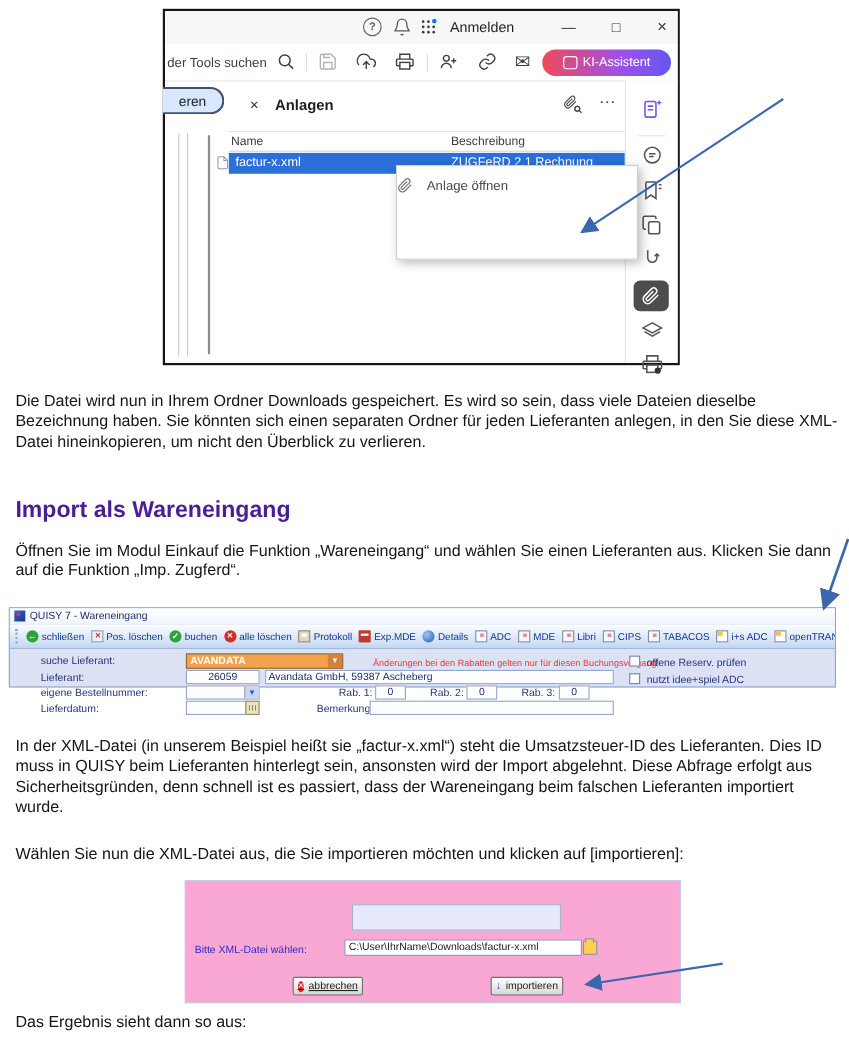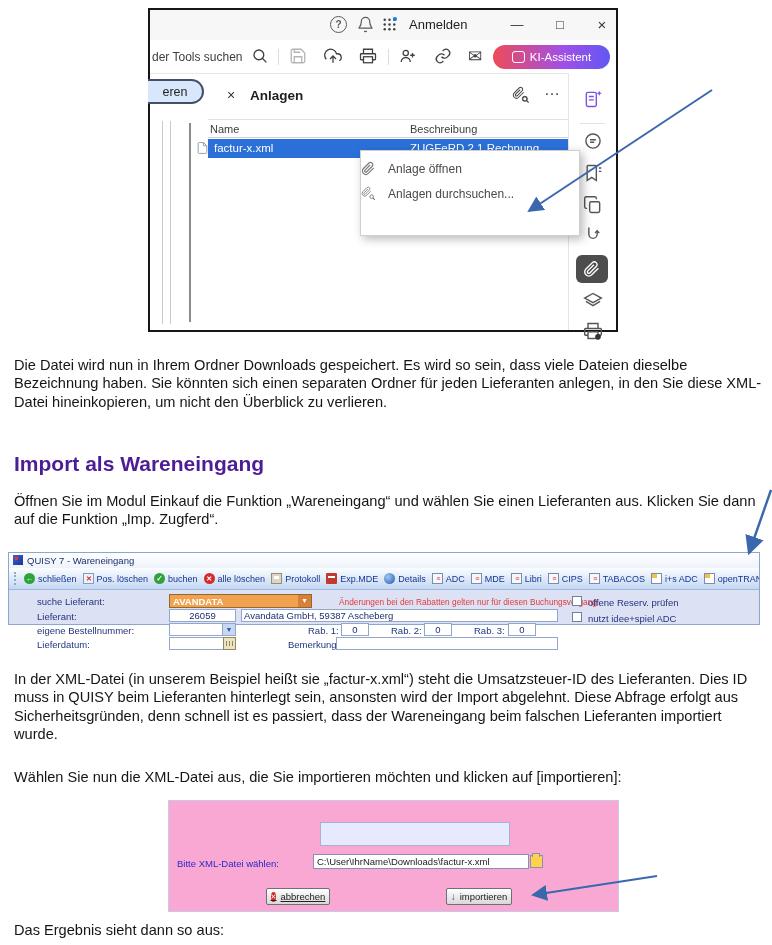--- a/index.html
+++ b/index.html
@@ -308,29 +308,20 @@
         <span class="row-g">2</span>
       </div>
 
       <div class="ctx-menu">
         <div class="ctx-item">
           <svg class="ic" width="15" height="15" viewBox="0 0 24 24" stroke="#777">
               <use href="#p-clip"></use>
             </svg>
           <span>Anlage öffnen</span>
         </div>
-        <div class="ctx-item">
-          <svg class="ic" width="15" height="15" viewBox="0 0 26 26" stroke="#777">
-              <use href="#p-clip" transform="scale(0.82)"></use>
-              <circle cx="18.5" cy="18.5" r="3.6" fill="#fff" stroke="none"></circle>
-              <circle cx="18.5" cy="18.5" r="3.1" fill="none" stroke-width="1.6"></circle>
-              <path d="M21 21l3 3" stroke-width="1.8"></path>
-            </svg>
-          <span>Anlagen durchsuchen...</span>
-        </div>
       </div>
 
       <div class="ac-rail">
         <span class="rail-ic" style="top:16px">
           <svg class="ic" width="20" height="20" viewBox="0 0 24 24" stroke="#7a52e8" color="#7a52e8">
               <use href="#p-aidoc"></use>
             </svg>
         </span>
         <span class="rail-sep"></span>
         <span class="rail-ic" style="top:58px">

